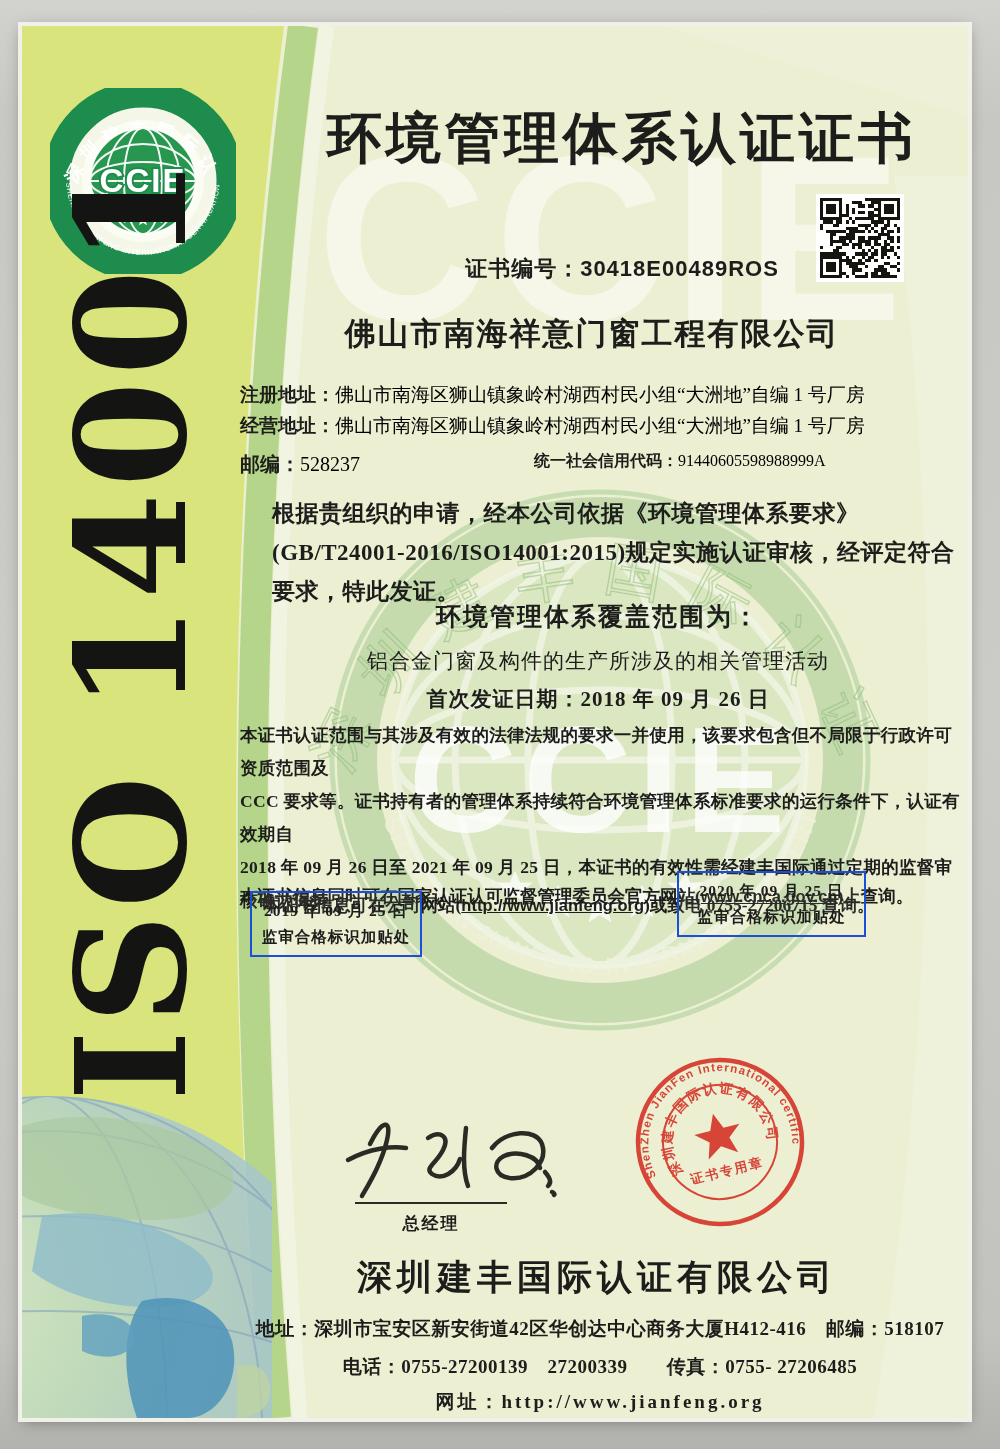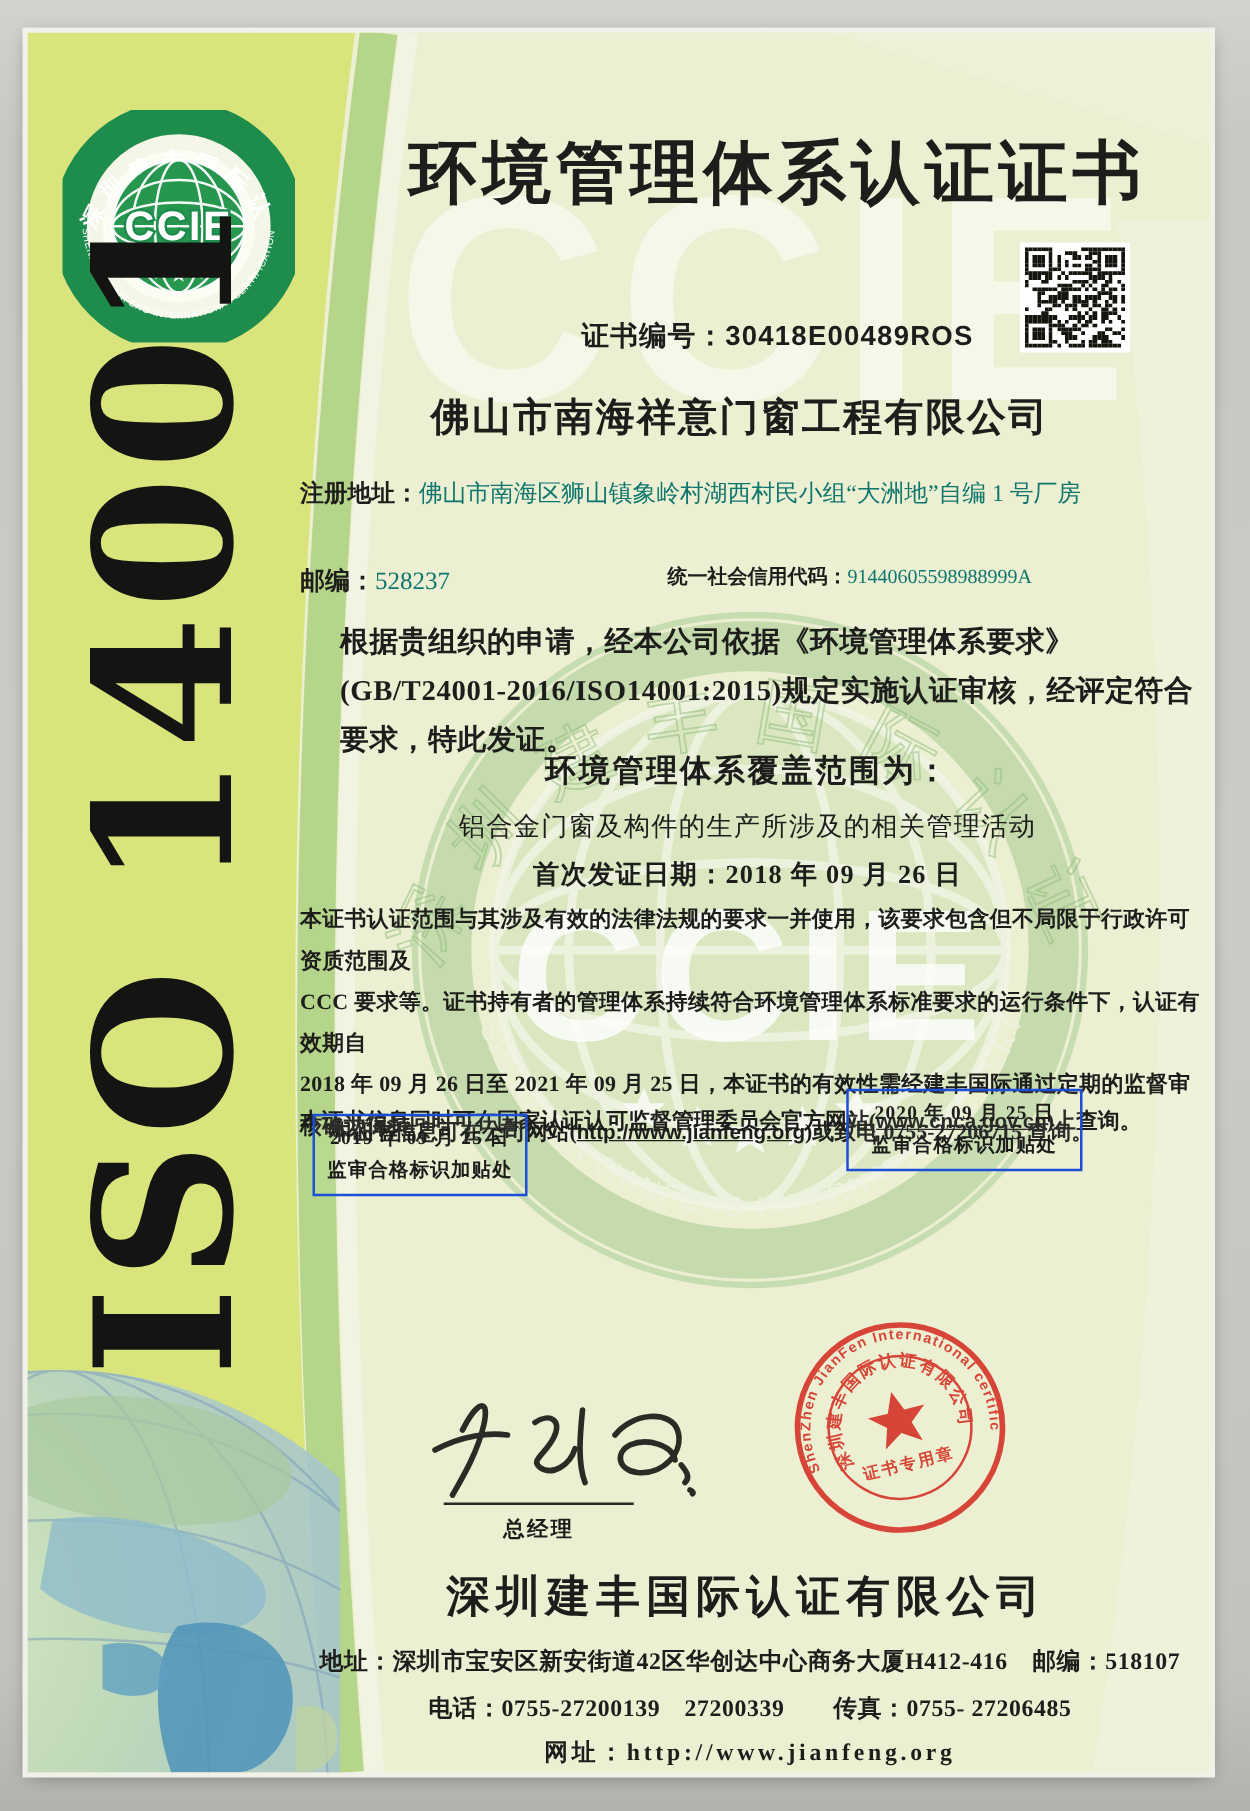--- a/index.html
+++ b/index.html
@@ -16,21 +16,21 @@
   }
   .ctr{text-align:center;}
   .title{
     font-size:55px;font-weight:900;letter-spacing:4px;white-space:nowrap;
   }
   .certno{font-size:22px;font-weight:700;letter-spacing:1px;}
   .certno .num{font-family:"Liberation Sans","DejaVu Sans",sans-serif;font-weight:700;}
   .company{font-size:31px;font-weight:800;letter-spacing:2px;white-space:nowrap;}
   .addr-row{font-size:19px;white-space:nowrap;}
   .addr-row .lbl{font-weight:700;}
-  .addr-row .val{color:#0f766e;}
+  .addr-row .val{color:#000000;}
   .grant{font-size:23px;font-weight:600;line-height:39px;letter-spacing:.5px;}
   .scopehead{font-size:25px;font-weight:800;letter-spacing:2px;}
   .scope{font-size:21px;font-weight:500;letter-spacing:1px;}
   .firstissue{font-size:21px;font-weight:700;letter-spacing:1px;}
   .terms{font-size:17.5px;font-weight:600;line-height:33px;letter-spacing:.3px;}
   .info{font-size:17.5px;font-weight:700;white-space:nowrap;}
   .info .lnk{text-decoration:underline;font-family:"Liberation Sans","DejaVu Sans",sans-serif;font-size:16.5px;color:#1d1d1b;}
   .sticker{
     border:2px solid #1d4ed8;background:rgba(255,255,255,.06);
     display:flex;flex-direction:column;justify-content:center;align-items:center;
@@ -806,20 +806,23 @@
 
   <div class="abs certno ctr" style="left:300px;top:228px;width:600px;">
     <span>证书编号：</span><span class="num">30418E00489ROS</span>
   </div>
 
   <div class="abs company ctr" style="left:210px;top:287px;width:720px;">佛山市南海祥意门窗工程有限公司</div>
 
   <div class="abs addr-row" style="left:218px;top:356px;">
     <span class="lbl">注册地址：</span><span class="val">佛山市南海区狮山镇象岭村湖西村民小组“大洲地”自编 1 号厂房</span>
   </div>
+  <div class="abs addr-row" style="left:218px;top:387px;">
+    <span class="lbl">经营地址：</span><span class="val">佛山市南海区狮山镇象岭村湖西村民小组“大洲地”自编 1 号厂房</span>
+  </div>
   <div class="abs addr-row" style="left:218px;top:425px;font-size:20px;">
     <span class="lbl">邮编：</span><span class="val">528237</span>
   </div>
   <div class="abs addr-row" style="left:512px;top:425px;font-size:16px;font-family:Liberation Serif, serif;">
     <span class="lbl">统一社会信用代码：</span><span class="val">91440605598988999A</span>
   </div>
 
   <div class="abs grant" style="left:218px;top:468px;width:716px;margin-left:32px;">
       <div>根据贵组织的申请，经本公司依据《环境管理体系要求》</div>
       <div>(GB/T24001-2016/ISO14001:2015)规定实施认证审核，经评定符合</div>

